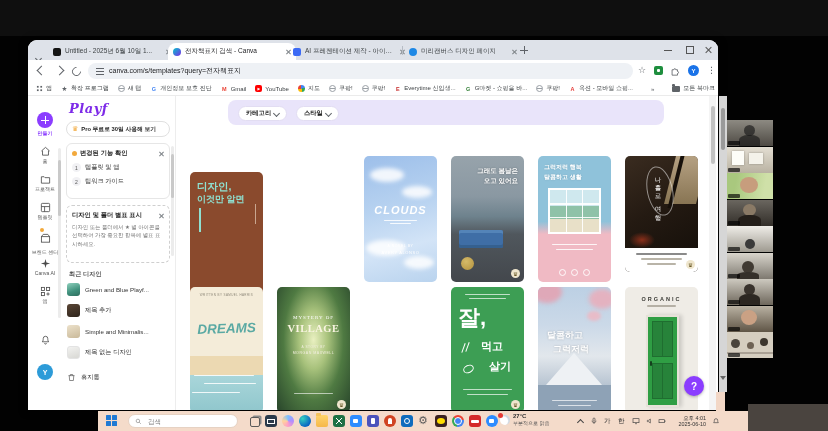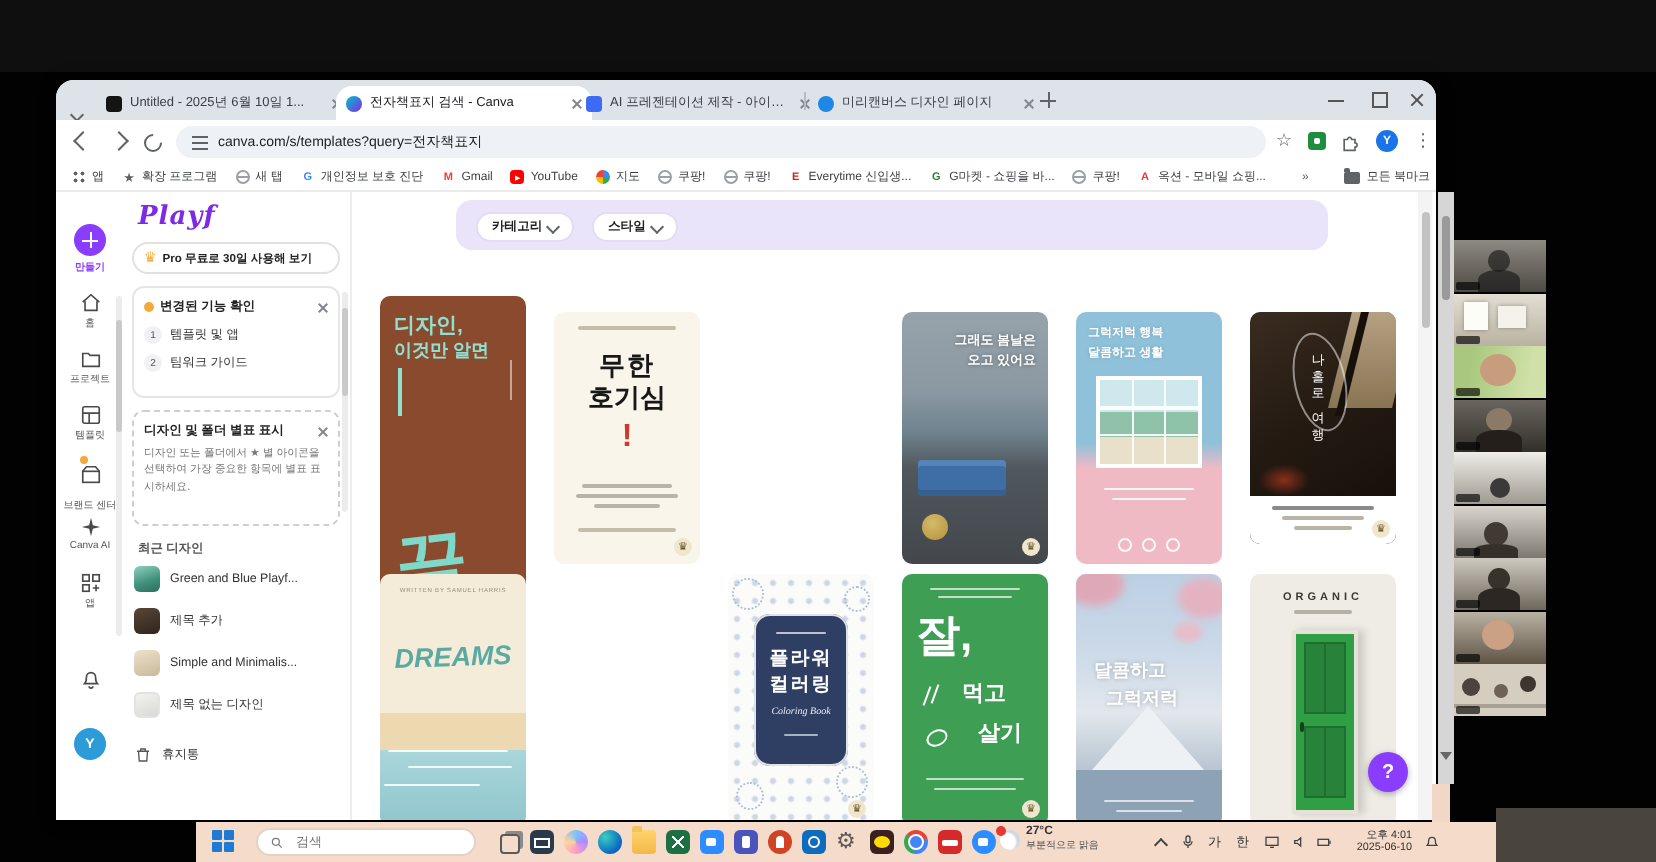--- a/index.html
+++ b/index.html
@@ -409,40 +409,40 @@
       <div id="filterbar"></div>
       <div class="chip" style="left:210px;top:10px;">
         <span>카테고리</span>
           <span class="chev"></span>
       </div>
       <div class="chip" style="left:268px;top:10px;">
         <span>스타일</span>
           <span class="chev"></span>
       </div>
 
-      <div class="cov" style="left:162px;top:52px;height:153px;background:#8a4a2d;">
+      <div class="cov" style="left:162px;top:76px;height:153px;background:#8a4a2d;">
         <div class="t" style="left:7px;top:8px;font-size:10.5px;font-weight:800;color:#8fe0d0;">디자인,</div>
         <div class="t" style="left:7px;top:21px;font-size:9px;font-weight:800;color:#8fe0d0;">이것만 알면</div>
         <div class="abs" style="left:9px;top:36px;width:1.5px;height:24px;background:#8fe0d0;"></div>
         <div class="abs" style="right:7px;top:32px;width:1.5px;height:20px;background:#c9a68f;"></div>
         <div class="t" style="left:8px;bottom:-6px;font-size:36px;font-weight:900;color:#7fd9c9;transform:rotate(-7deg);">끝</div>
       </div>
 
-      <div class="cov" style="left:249px;top:60px;height:126px;background:#f9f5eb;">
-        <div class="bar" style="left:12px;top:7px;width:49px;background:#c4bda9;"></div>
-        <div class="t" style="left:0;top:18px;width:73px;text-align:center;font-size:13px;font-weight:900;color:#181818;letter-spacing:1px;">무한</div>
-        <div class="t" style="left:0;top:34px;width:73px;text-align:center;font-size:13px;font-weight:900;color:#181818;">호기심</div>
-        <div class="t" style="left:0;top:54px;width:73px;text-align:center;font-size:16px;font-weight:900;color:#cc3a28;">!</div>
-        <div class="bar" style="left:14px;top:86px;width:45px;"></div>
-        <div class="bar" style="left:11px;top:91px;width:51px;"></div>
-        <div class="bar" style="left:20px;top:96px;width:33px;"></div>
-        <div class="bar" style="left:12px;top:108px;width:49px;background:#c4bda9;"></div>
-        <div class="crownb">♛</div>
-      </div>
-
+
+      <div class="cov" style="left:336px;top:60px;height:126px;background:linear-gradient(165deg,#9dbfea,#b7d2f0 40%,#d3e4f7 70%,#b9d3ee);">
+        <div class="cloud" style="left:6px;top:12px;width:34px;height:14px;"></div>
+        <div class="cloud" style="left:38px;top:30px;width:30px;height:12px;"></div>
+        <div class="cloud" style="left:2px;top:84px;width:40px;height:16px;"></div>
+        <div class="cloud" style="left:40px;top:100px;width:30px;height:13px;"></div>
+        <div class="t" style="left:0;top:48px;width:73px;text-align:center;font-size:11px;font-weight:700;font-style:italic;color:#fff;letter-spacing:1px;">CLOUDS</div>
+        <div class="wbar" style="left:20px;top:64px;width:33px;"></div>
+        <div class="wbar" style="left:26px;top:67px;width:21px;"></div>
+        <div class="t" style="left:0;top:88px;width:73px;text-align:center;font-size:3.4px;color:#fff;letter-spacing:.6px;">A NOVEL BY</div>
+        <div class="t" style="left:0;top:94px;width:73px;text-align:center;font-size:4px;color:#fff;letter-spacing:.6px;">AVERY ALONSO</div>
+      </div>
 
       <div class="cov" style="left:423px;top:60px;height:126px;background:linear-gradient(180deg,#97a3ab 0%,#8a98a2 32%,#6e828d 48%,#50575d 62%,#43474c 100%);">
         <div class="t" style="right:6px;top:10px;font-size:6.5px;font-weight:700;color:#fff;text-align:right;line-height:1.5;text-shadow:0 0 2px rgba(0,0,0,.4);"><span>그래도 봄날은</span><br><span>오고 있어요</span></div>
         <div class="abs" style="left:8px;top:74px;width:44px;height:18px;background:#3f6ea6;border-radius:2px;box-shadow:inset 0 3px 0 #5484b8, inset 0 -3px 0 #35608f;"></div>
         <div class="abs" style="left:10px;bottom:12px;width:13px;height:13px;border-radius:50%;background:radial-gradient(circle at 40% 35%,#dcc06a,#b8953c);opacity:.95;"></div>
         <div class="crownb">♛</div>
       </div>
 
       <div class="cov" style="left:510px;top:60px;height:126px;background:linear-gradient(180deg,#8fc2da 0%,#8fc2da 52%,#f0bac4 62%,#f0bac4 100%);">
         <div class="t" style="left:6px;top:7px;font-size:6px;font-weight:700;color:#fff;line-height:1.6;text-shadow:0 0 2px rgba(0,0,0,.15);"><span>그럭저럭 행복</span><br><span>달콤하고 생활</span></div>
@@ -478,35 +478,29 @@
       </div>
 
       <div class="cov" style="left:162px;top:191px;height:126px;background:linear-gradient(180deg,#f4ecd9 0%,#f4ecd9 55%,#ecd9b2 55%,#ecd9b2 70%,#a9d6da 70%,#8fc6cc 100%);">
         <div class="t" style="left:0;top:6px;width:73px;text-align:center;font-size:3px;color:#8f897a;letter-spacing:.4px;">WRITTEN BY SAMUEL HARRIS</div>
         <div class="t" style="left:0;top:34px;width:73px;text-align:center;font-size:13.5px;font-weight:800;font-style:italic;color:#5aa9a3;transform:rotate(-2deg);">DREAMS</div>
         <div class="wbar" style="left:4px;top:88px;width:60px;"></div>
         <div class="wbar" style="left:14px;top:96px;width:52px;"></div>
         <div class="wbar" style="left:2px;top:105px;width:48px;"></div>
       </div>
 
-
-      <div class="cov" style="left:336px;top:191px;height:126px;background:#fbfbf9 radial-gradient(circle,rgba(140,160,195,.4) 1px,transparent 2px);background-size:9px 9px;">
-        <div class="abs" style="left:2px;top:2px;width:14px;height:14px;border:1px dotted #aebdd6;border-radius:50%;"></div>
-        <div class="abs" style="right:2px;top:6px;width:11px;height:11px;border:1px dotted #aebdd6;border-radius:50%;"></div>
-        <div class="abs" style="left:4px;bottom:8px;width:12px;height:12px;border:1px dotted #aebdd6;border-radius:50%;"></div>
-        <div class="abs" style="right:3px;bottom:14px;width:14px;height:14px;border:1px dotted #aebdd6;border-radius:50%;"></div>
-        <div class="abs" style="left:13px;top:20px;width:47px;height:76px;background:#2e3f63;border-radius:8px;box-shadow:inset 0 0 0 1px rgba(255,255,255,.85);">
-          <div class="wbar" style="left:11px;top:9px;width:25px;opacity:.8;"></div>
-          <div class="t" style="left:0;top:16px;width:47px;text-align:center;font-size:9.5px;font-weight:700;color:#fff;letter-spacing:1px;">플라워</div>
-          <div class="t" style="left:0;top:29px;width:47px;text-align:center;font-size:9.5px;font-weight:700;color:#fff;letter-spacing:1px;">컬러링</div>
-          <div class="t" style="left:0;top:47px;width:47px;text-align:center;font-size:5px;font-style:italic;color:#e8ebf2;font-family:'Liberation Serif',serif;">Coloring Book</div>
-          <div class="wbar" style="left:15px;top:60px;width:17px;opacity:.7;"></div>
-        </div>
+      <div class="cov" style="left:249px;top:191px;height:126px;background:radial-gradient(ellipse at 50% 42%,#e9f0c0 0%,#a8c27c 28%,#4f7a42 58%,#27432a 100%);">
+        <div class="t" style="left:0;top:28px;width:73px;text-align:center;font-size:5px;color:#fff;letter-spacing:1px;font-family:'Liberation Serif',serif;">MYSTERY OF</div>
+        <div class="t" style="left:0;top:36px;width:73px;text-align:center;font-size:10.5px;font-weight:700;color:#faf5e2;letter-spacing:.5px;font-family:'Liberation Serif',serif;">VILLAGE</div>
+        <div class="t" style="left:0;top:58px;width:73px;text-align:center;font-size:3.2px;color:#f0eedd;letter-spacing:.5px;">A STORY BY</div>
+        <div class="t" style="left:0;top:64px;width:73px;text-align:center;font-size:3.6px;color:#f0eedd;letter-spacing:.5px;">MORGAN MAXWELL</div>
+        <div class="wbar" style="left:17px;top:106px;width:39px;opacity:.7;"></div>
         <div class="crownb">♛</div>
       </div>
+
 
       <div class="cov" style="left:423px;top:191px;height:126px;background:#3d9e54;">
         <div class="wbar" style="left:14px;top:7px;width:45px;opacity:.8;"></div>
         <div class="wbar" style="left:18px;top:11px;width:37px;opacity:.8;"></div>
         <div class="t" style="left:7px;top:16px;font-size:22px;font-weight:900;color:#fff;">잘,</div>
         <div class="t" style="left:30px;top:52px;font-size:11px;font-weight:800;color:#fff;">먹고</div>
         <div class="t" style="left:38px;top:72px;font-size:11px;font-weight:800;color:#fff;">살기</div>
         <div class="abs" style="left:12px;top:56px;width:1.2px;height:10px;background:#fff;transform:rotate(20deg);"></div>
         <div class="abs" style="left:16px;top:55px;width:1.2px;height:10px;background:#fff;transform:rotate(20deg);"></div>
         <div class="abs" style="left:12px;top:78px;width:9px;height:6px;border:1.2px solid #fff;border-radius:50%;transform:rotate(-25deg);"></div>

